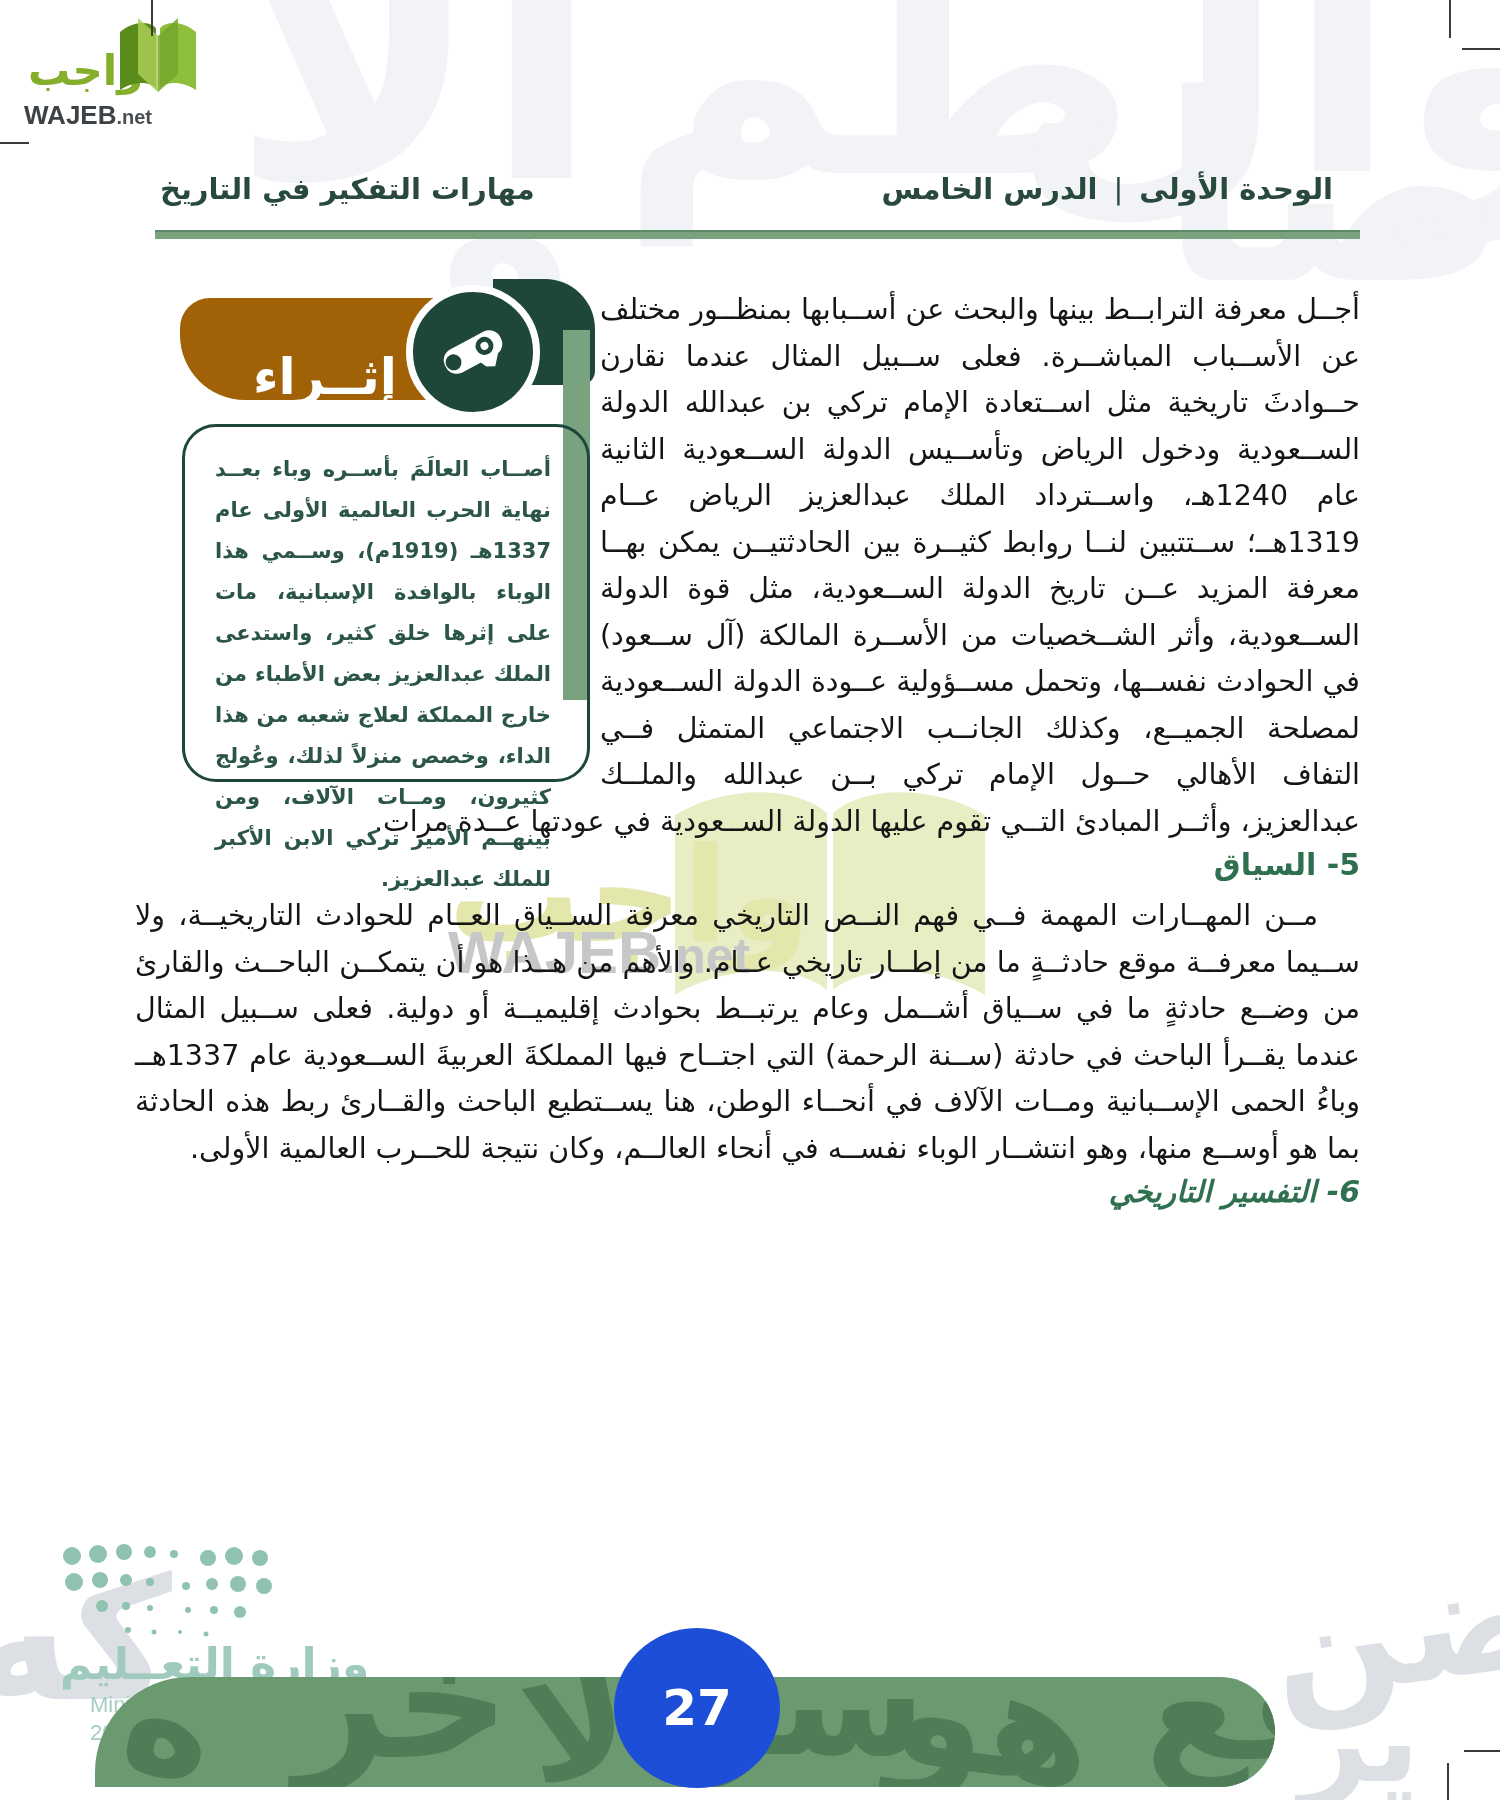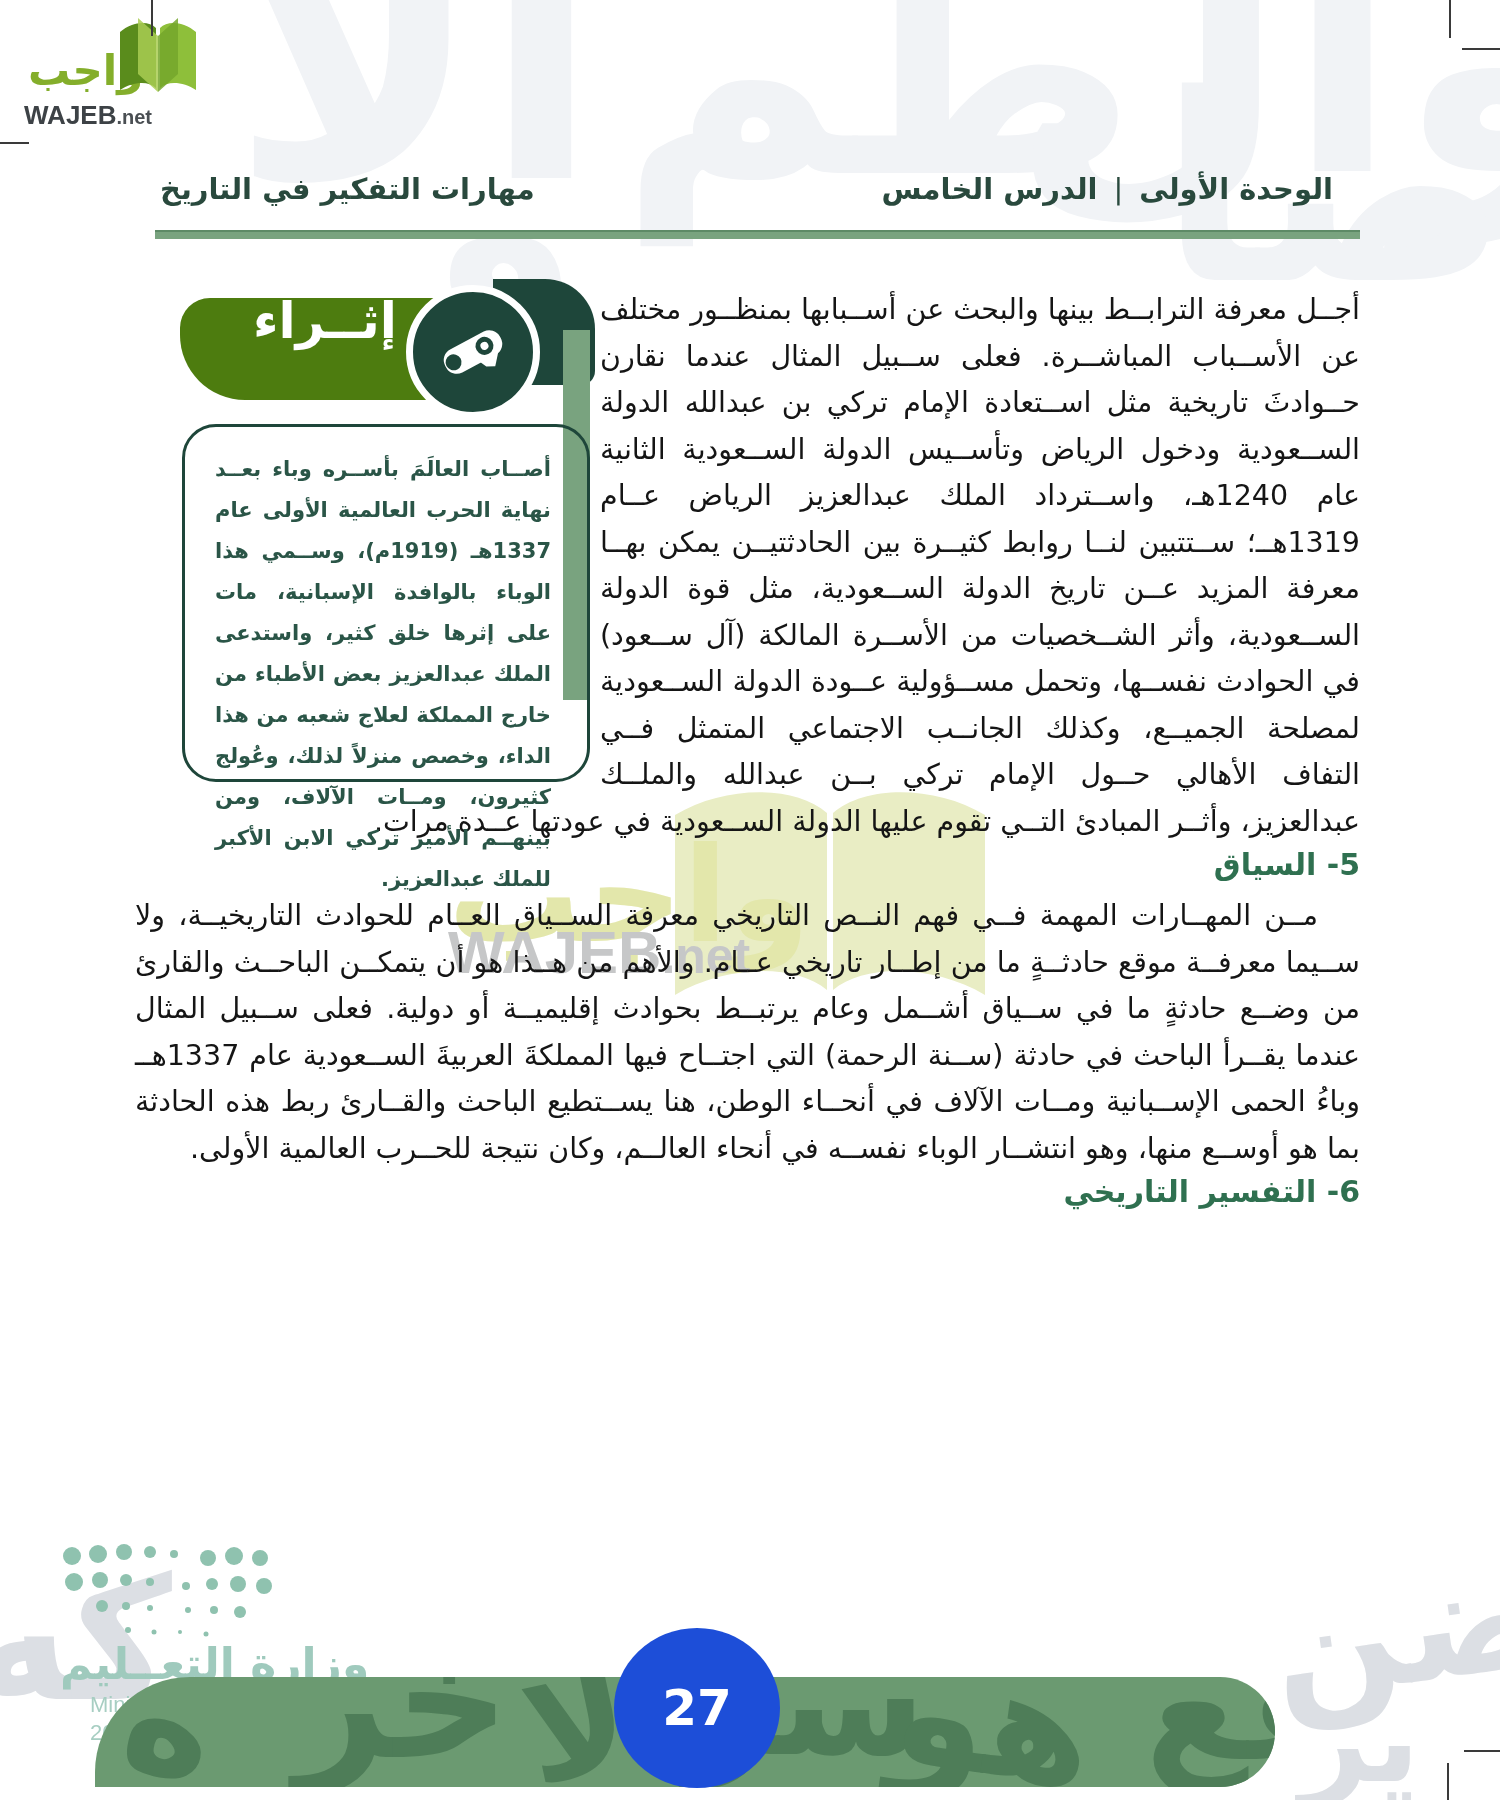--- a/index.html
+++ b/index.html
@@ -39,33 +39,33 @@
   .content{
     position:absolute;left:135px;right:140px;top:287px;z-index:2;
     font-size:28.5px;line-height:46.5px;color:#151515;
     text-align:justify;
   }
   .content p{margin:0;}
   .p-indent{text-indent:42px;}
   .p-last-just{text-align-last:justify;}
   .sec-head{font-size:30px;font-weight:bold;color:#2f7050;line-height:40px;margin:0;}
   .h5{margin-top:28px;}
-  .h6{margin-top:18px;}
+  .h6{margin-top:18px;font-style:italic;}
   .p5{margin-top:8px !important;}
   .p6{margin-top:18px !important;}
   
   .enrich{
     float:left;width:465px;height:508px;position:relative;
     margin-left:0;z-index:3;
   }
   .enrich .dark-corner{position:absolute;left:358px;top:-8px;width:102px;height:106px;background:#1e463a;border-radius:0 50px 14px 0;}
   .enrich .vbar{position:absolute;left:428px;top:43px;width:27px;height:370px;background:#79a37f;}
   .enrich .banner{
-    position:absolute;left:45px;top:11px;width:290px;height:102px;background:#4d7c0f;
-    border-radius:30px 30px 30px 65px;display:flex;align-items:flex-start;justify-content:center;
+    position:absolute;left:45px;top:11px;width:290px;height:102px;background:#a16207;
+    border-radius:30px 30px 30px 65px;display:flex;align-items:flex-end;justify-content:center;
   }
   .enrich .banner span{color:#ffffff;font-size:50px;font-weight:bold;}
   .enrich .icon-circle{
     position:absolute;left:271px;top:-2px;width:120px;height:120px;background:#1e463a;
     border:7px solid #ffffff;border-radius:50%;display:flex;align-items:center;justify-content:center;
   }
   .note{
     position:absolute;left:47px;top:137px;width:408px;height:358px;
     border:3px solid #1e463a;border-radius:34px;background:transparent;
     padding:22px 36px 0 30px;box-sizing:border-box;color:#2a5547;

